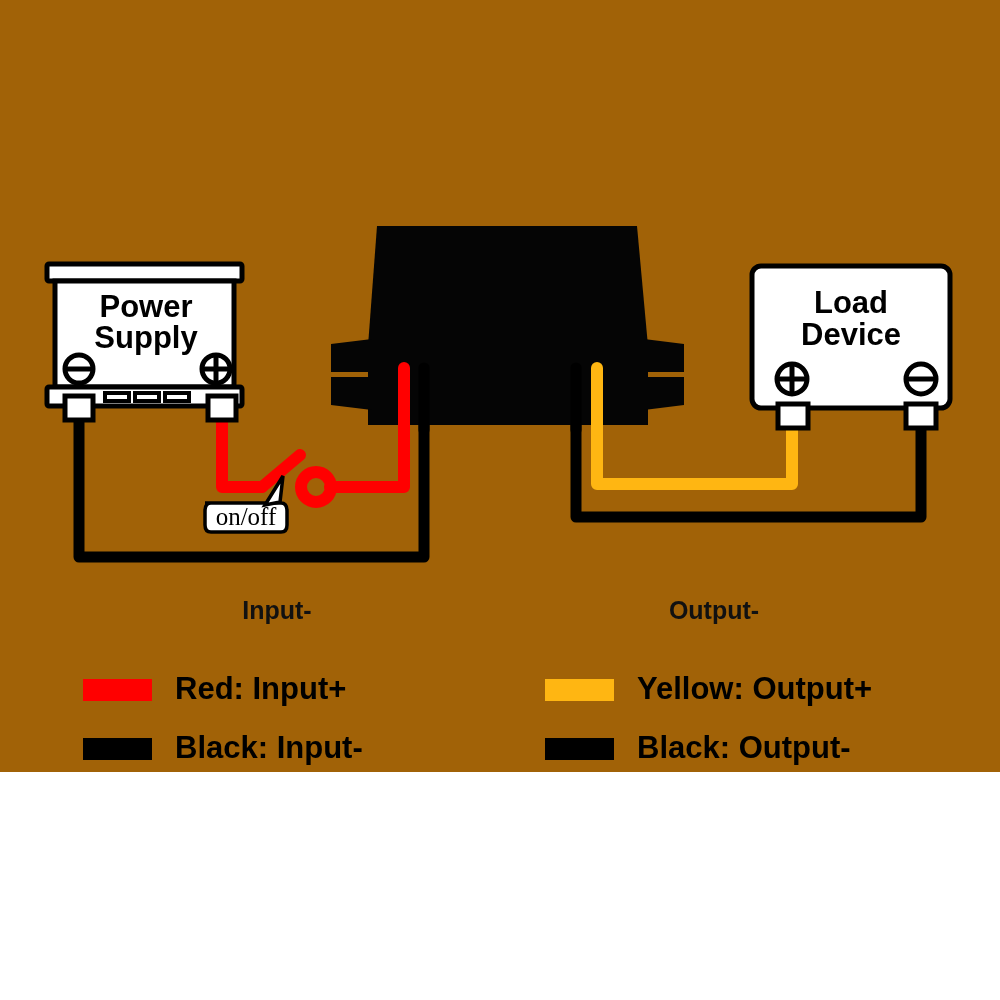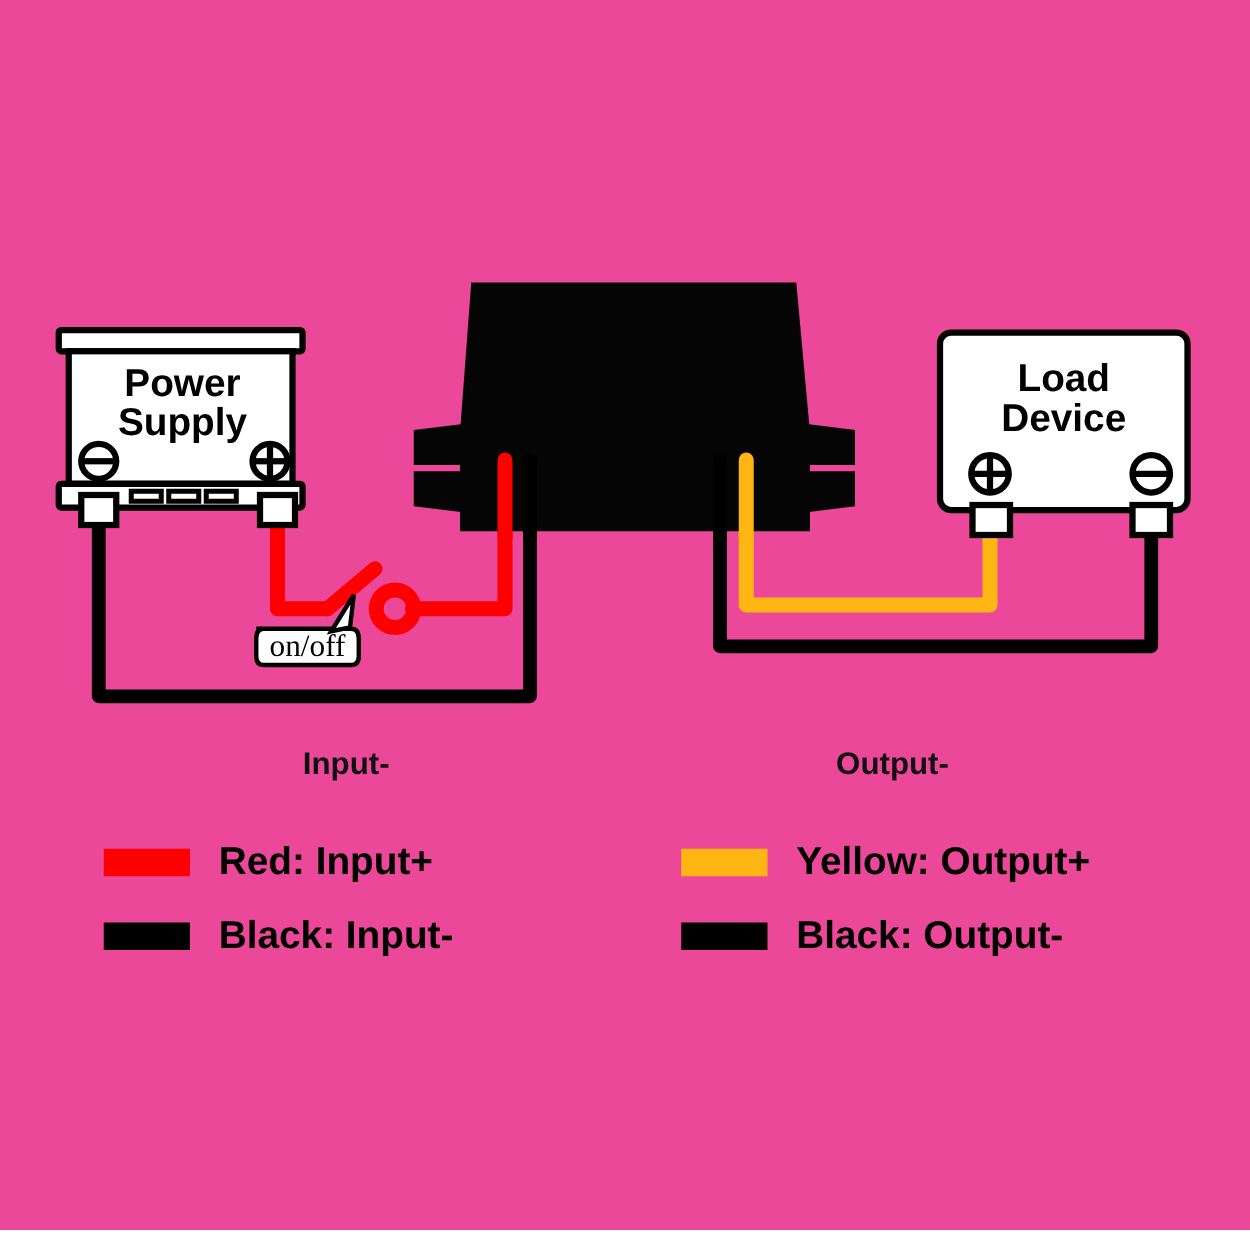--- a/index.html
+++ b/index.html
@@ -9,22 +9,22 @@
   }
   body {
     width: 1000px;
     height: 1000px;
     font-family: "Liberation Sans", sans-serif;
     overflow: hidden;
   }
   #stage {
     position: relative;
     width: 1000px;
-    height: 984px;
-    background: #ec4899;
+    height: 772px;
+    background: #a16207;
   }
   svg#diagram {
     position: absolute;
     left: 0;
     top: 0;
     width: 1000px;
     height: 1000px;
     display: block;
   }
   .box-label {

